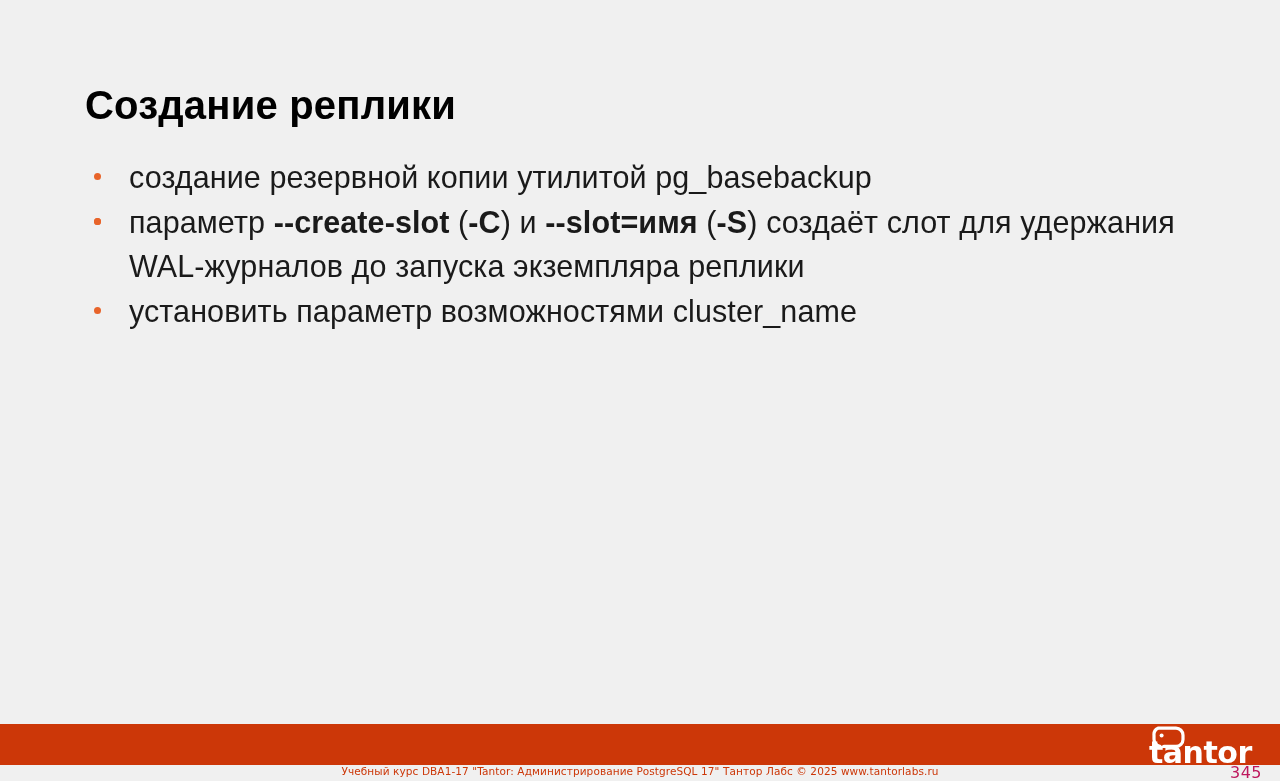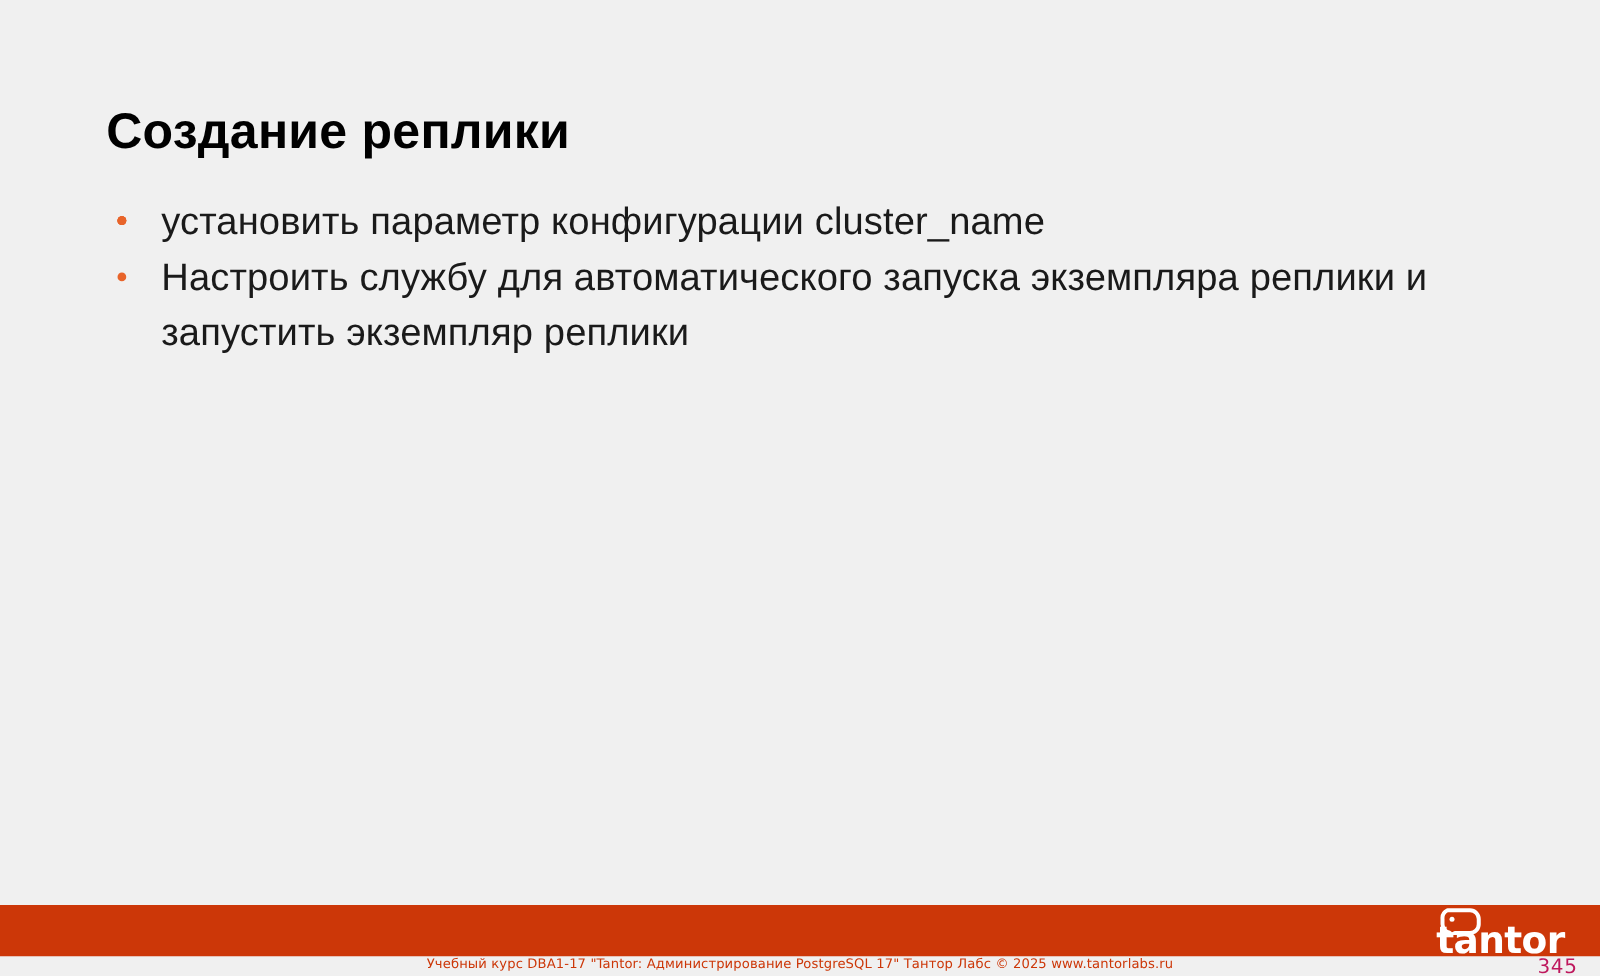--- a/index.html
+++ b/index.html
@@ -118,25 +118,24 @@
   }
 </style>
 </head>
 <body>
 
 <div class="slide">
 
   <h1 class="slide-title">Создание реплики</h1>
 
   <ul class="bullet-list" id="bullet-list">
+      <li class="bullet-item"><span class="bullet-dot" style="background: rgb(232, 100, 42);"></span><span class="bullet-text"><span>создание резервной копии утилитой pg_basebackup</span></span></li>
       <li class="bullet-item"><span class="bullet-dot" style="background: rgb(232, 100, 42);"></span></li>
-      <li class="bullet-item"><span class="bullet-dot" style="background: rgb(232, 100, 42);"></span></li>
-      <li class="bullet-item"><span class="bullet-dot" style="background: rgb(232, 100, 42);"></span></li>
-      <li class="bullet-item"><span class="bullet-dot" style="background: rgb(232, 100, 42);"></span><span class="bullet-text"><span>установить параметр конфигурации cluster_name</span></span></li>
-      <li class="bullet-item"><span class="bullet-dot" style="background: rgb(232, 100, 42);"></span><span class="bullet-text"><span>Настроить службу для автоматического запуска экземпляра реплики и запустить экземпляр реплики</span></span></li>
+      <li class="bullet-item"><span class="bullet-dot" style="background: rgb(232, 100, 42);"></span><span class="bullet-text"><span>параметр </span><b>--create-slot</b><span> (</span><b>-C</b><span>) и </span><b>--slot=имя</b><span> (</span><b>-S</b><span>) создаёт слот для удержания WAL-журналов до запуска экземпляра реплики</span></span></li>
+      <li class="bullet-item"><span class="bullet-dot" style="background: rgb(232, 100, 42);"></span><span class="bullet-text"><span>установить параметр возможностями cluster_name</span></span></li>
     </ul>
 
   <div class="footer-bar"></div>
 
   <div class="logo">
     <span class="logo-mark">
       <svg width="33" height="22" viewBox="0 0 33 22" xmlns="http://www.w3.org/2000/svg" aria-hidden="true">
         <path d="M6 2.2 H24 a7 7 0 0 1 7 7 v4.2 a7 7 0 0 1 -7 7 H12 l-5.5 3.1 1.3 -3.3 A7.4 7.4 0 0 1 2 13.4 V9.2 A7 7 0 0 1 6 2.2 Z" fill="none" stroke="#ffffff" stroke-width="3.2" stroke-linejoin="round"></path>
         <circle cx="9.6" cy="9.4" r="2.0" fill="#ffffff"></circle>
       </svg>

